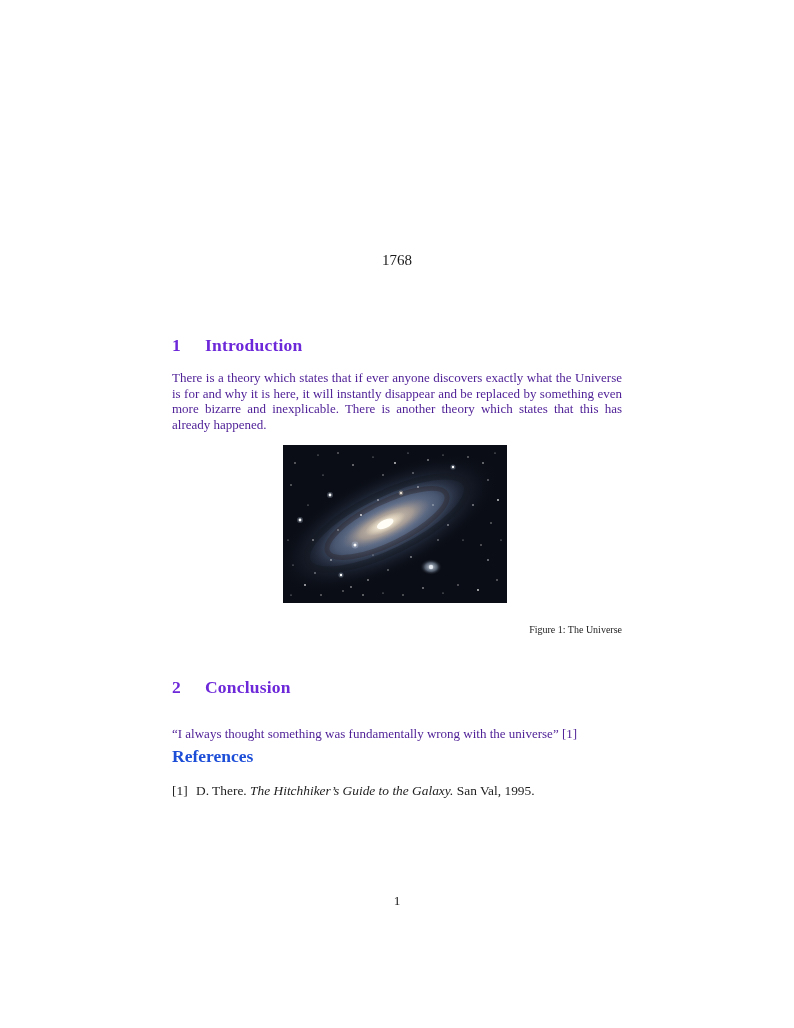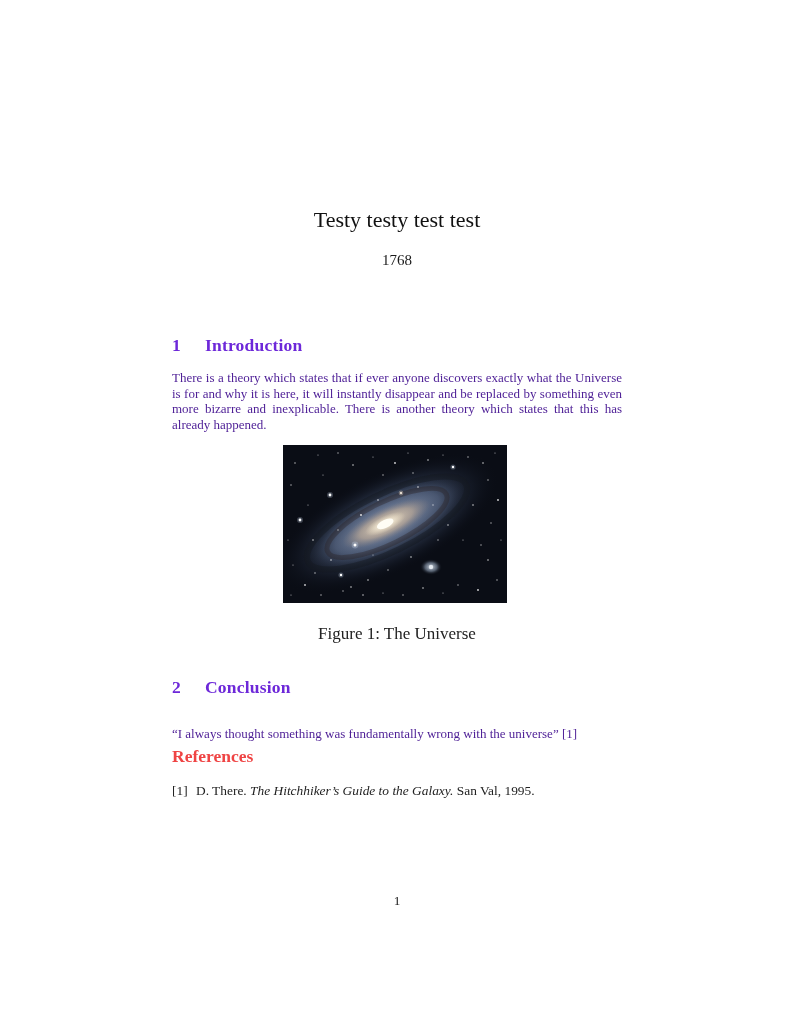--- a/index.html
+++ b/index.html
@@ -50,21 +50,21 @@
     width: 33px;
   }
   .sec-intro   { top: 335px; }
   .sec-concl   { top: 677px; }
   .refs-heading {
     position: absolute;
     left: 172px;
     top: 746px;
     font-size: 17.5px;
     font-weight: bold;
-    color: #ef4444;
+    color: #1d4ed8;
   }
   .body-text {
     position: absolute;
     left: 172px;
     width: 450px;
     font-size: 13px;
     line-height: 15.6px;
     text-align: justify;
     color: #4c1d95;
   }
@@ -75,22 +75,22 @@
     left: 283px;
     top: 445px;
     width: 224px;
     height: 158px;
   }
   .figure-caption {
     position: absolute;
     left: 172px;
     top: 624px;
     width: 450px;
-    text-align: center;
-    font-size: 17px;
+    text-align: right;
+    font-size: 10px;
     color: #222;
   }
   .ref-entry {
     position: absolute;
     left: 172px;
     top: 783px;
     width: 460px;
     font-size: 13.4px;
     line-height: 16px;
     color: #222;
@@ -106,21 +106,20 @@
     top: 893px;
     font-size: 13.4px;
     color: #222;
   }
 </style>
 </head>
 <body>
 
 <div class="page">
 
-  <div class="centered doc-title">Testy testy test test</div>
   <div class="centered doc-author">1768</div>
 
   <div class="section-heading sec-intro">
     <span class="sec-num">1</span><span>Introduction</span>
   </div>
 
   <div class="body-text intro-body">There is a theory which states that if ever anyone discovers exactly what the Universe is for and why it is here, it will instantly disappear and be replaced by something even more bizarre and inexplicable. There is another theory which states that this has already happened.</div>
 
   <div class="figure-wrap">
     <svg width="224" height="158" viewBox="0 0 224 158" role="img">

